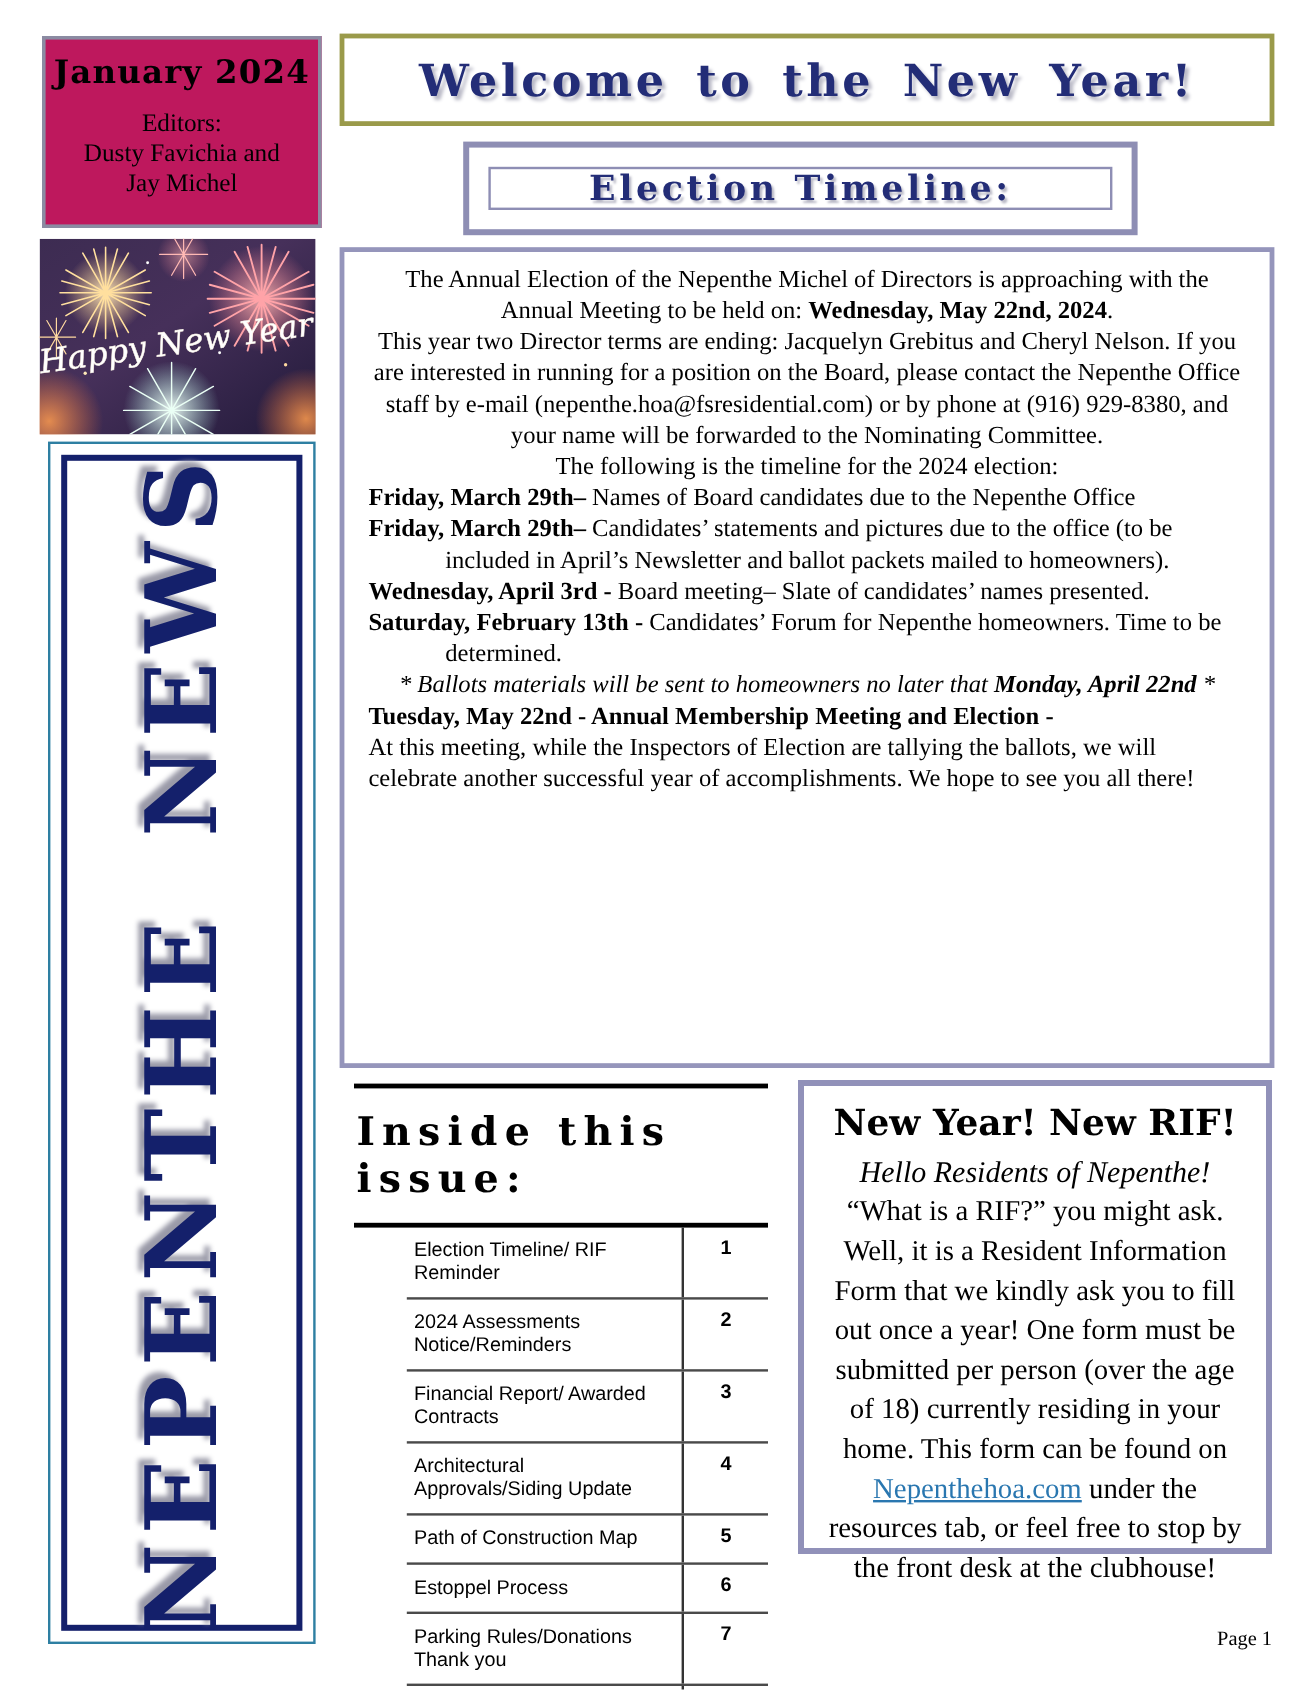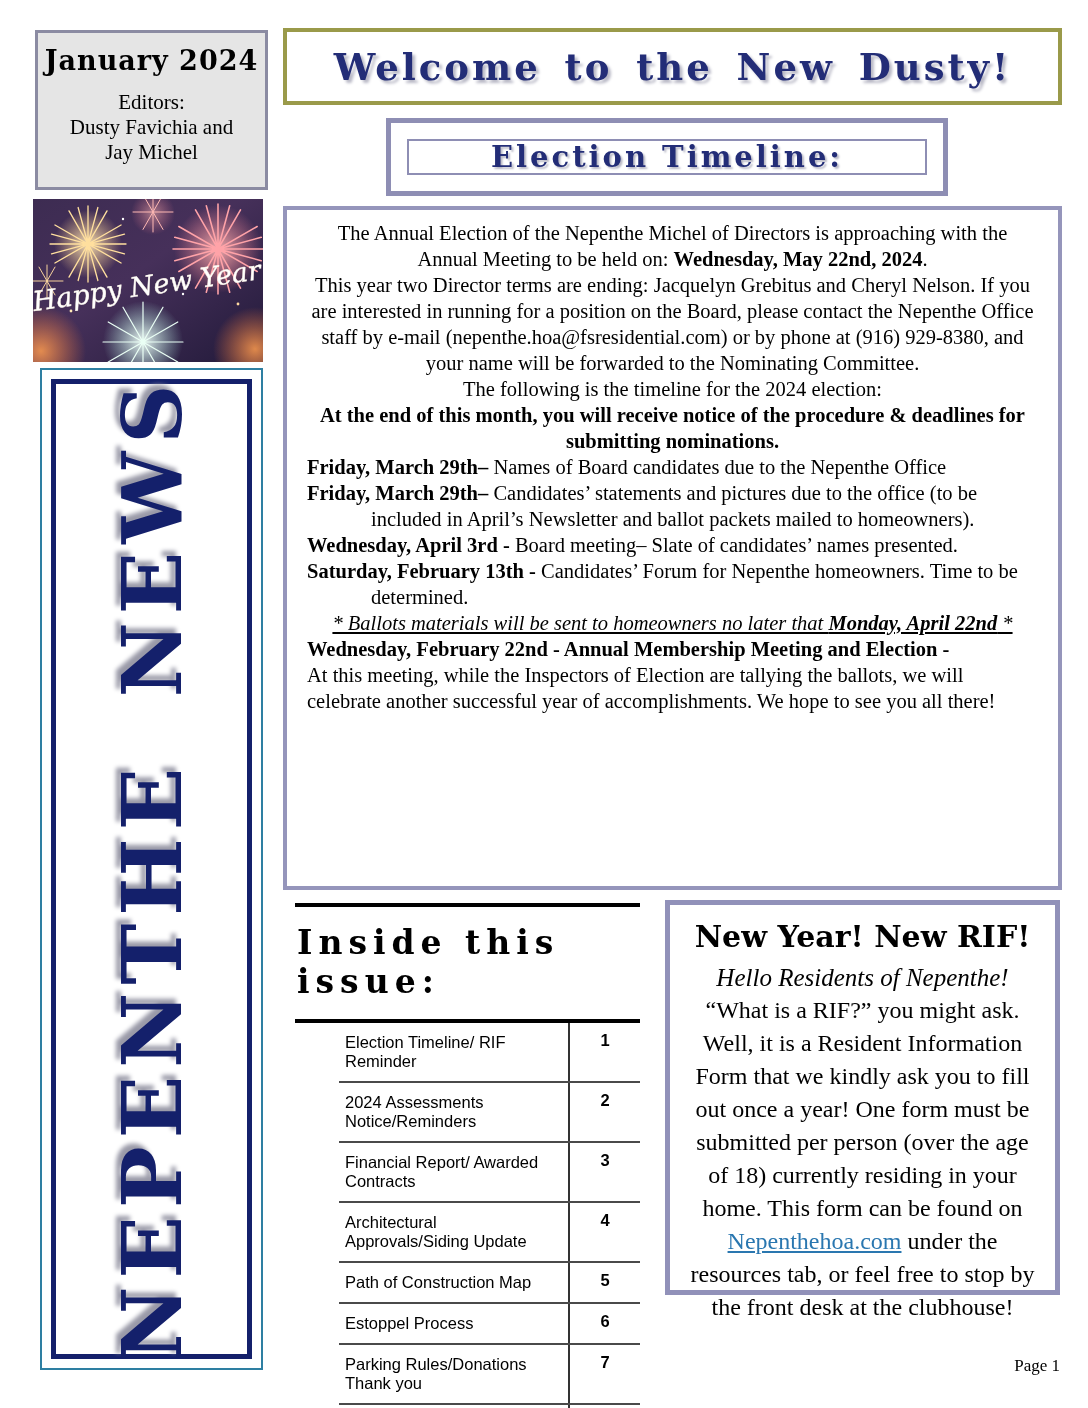--- a/index.html
+++ b/index.html
@@ -1,21 +1,21 @@
 <!DOCTYPE html>
 <html><head>
 <meta charset="utf-8">
 <style>
   * { margin:0; padding:0; box-sizing:border-box; }
   html,body { background:#ffffff; }
   body { width:1088px; height:1408px; position:relative; font-family:"Liberation Serif", serif; color:#000; }
 
   
   .issue-box{ position:absolute; left:35px; top:30px; width:233px; height:160px;
-    border:3px solid #8b8ba2; text-align:center; padding-top:12px; background:#e5e5e5; }
+    border:3px solid #8b8ba2; text-align:center; padding-top:12px; background:#be185d; }
   .issue-date{ font-family:"DejaVu Serif", serif; font-weight:bold; font-size:27px; letter-spacing:1px; margin-bottom:14px; }
   .editors-line{ font-size:21px; line-height:25px; }
 
   
   .banner{ position:absolute; left:283px; top:28px; width:779px; height:77px;
     border:4px solid #9a9a4a; background:#fff; display:flex; align-items:center; justify-content:center; }
   .banner span{ font-family:"DejaVu Serif", serif; font-weight:bold; font-size:37px; letter-spacing:3px;
     word-spacing:8px; color:#232d77; text-shadow:3px 3px 3px #b9b9c6; }
 
   
@@ -44,21 +44,21 @@
   .main-box p{ margin:0; }
   .center{ text-align:center; }
   .p1{ margin:4px 0 16px; }
   .p2{ margin:0 0 30px; }
   .intro{ margin:0 0 26px; }
   .sched-head{ text-align:center; font-size:22px; font-weight:bold; margin:0 0 12px; }
   .sched-head span{ text-decoration:underline; }
   .notice{ font-weight:bold; margin:0 0 10px; }
   .item{ padding-left:64px; text-indent:-64px; margin:0 0 9px; }
   .ballots{ text-align:center; font-style:italic; margin:4px 0 9px; }
-  .ballots .u{ text-decoration:underline; }
+  .ballots .u{ }
   .annual{ font-weight:bold; margin:0 0 6px; }
 
   
   .toc{ position:absolute; left:295px; top:903px; width:345px; }
   .toc-topline{ border-top:4px solid #000; width:100%; }
   .toc h2{ font-family:"DejaVu Serif", serif; font-weight:bold; font-size:33px; letter-spacing:6px;
     margin:16px 0 18px 2px; }
   .toc-table{ border-top:4px solid #000; }
   .toc-row{ display:flex; border-bottom:2px solid #4a4a4a; font-family:"Liberation Sans", sans-serif; font-size:16.5px;margin-left:44px; }
   .toc-label{ flex:1; padding:10px 4px 10px 6px; }
@@ -78,21 +78,21 @@
 <body>
 
 <div class="issue-box">
   <div class="issue-date">January 2024</div>
   <div class="editors-line">Editors:</div>
   <div class="editors-line">Dusty Favichia and</div>
   <div class="editors-line">Jay Michel</div>
 </div>
 
 <div class="banner">
-  <span>Welcome to the New Dusty!</span>
+  <span>Welcome to the New Year!</span>
 </div>
 
 <div class="tl-box">
   <div class="tl-inner">
     <span>Election Timeline:</span>
   </div>
 </div>
 
 <div class="fireworks">
   <svg viewBox="0 0 230 163" preserveAspectRatio="none">
@@ -144,29 +144,28 @@
 <div class="side-box">
   <div class="side-inner">
     <div class="vert-title">NEPENTHE NEWS</div>
   </div>
 </div>
 
 <div class="main-box">
   <p class="center p1"><span>The Annual Election of the Nepenthe Michel of Directors is approaching with the Annual Meeting to be held on: </span><b>Wednesday, May 22nd, 2024</b><span>.</span></p>
   <p class="center p2">This year two Director terms are ending: Jacquelyn Grebitus and Cheryl Nelson. If you are interested in running for a position on the Board, please contact the Nepenthe Office staff by e-mail (nepenthe.hoa@fsresidential.com) or by phone at (916) 929-8380, and your name will be forwarded to the Nominating Committee.</p>
   <p class="center intro">The following is the timeline for the 2024 election:</p>
-  <p class="center notice">At the end of this month, you will receive notice of the procedure &amp; deadlines for submitting nominations.</p>
 
   <p class="item"><b>Friday, March 29th</b><b>– </b><span>Names of Board candidates due to the Nepenthe Office</span></p>
   <p class="item"><b>Friday, March 29th</b><b>– </b><span>Candidates’ statements and pictures due to the office (to be included in April’s Newsletter and ballot packets mailed to homeowners).</span></p>
   <p class="item"><b>Wednesday, April 3rd</b><b> - </b><span>Board meeting– Slate of candidates’ names presented.</span></p>
   <p class="item"><b>Saturday, February 13th</b><b> - </b><span>Candidates’ Forum for Nepenthe homeowners. Time to be determined.</span></p>
 
   <p class="ballots"><span class="u"><span>* Ballots materials will be sent to homeowners no later that </span><b>Monday, April 22nd</b><span> *</span></span></p>
-  <p class="annual">Wednesday, February 22nd - Annual Membership Meeting and Election -</p>
+  <p class="annual">Tuesday, May 22nd - Annual Membership Meeting and Election -</p>
   <p>At this meeting, while the Inspectors of Election are tallying the ballots, we will celebrate another successful year of accomplishments. We hope to see you all there!</p>
 </div>
 
 <div class="toc">
   <div class="toc-topline"></div>
   <h2>Inside this issue:</h2>
   <div class="toc-table">
     <div class="toc-row">
         <div class="toc-label">Election Timeline/ RIF Reminder</div>
         <div class="toc-page">1</div>

